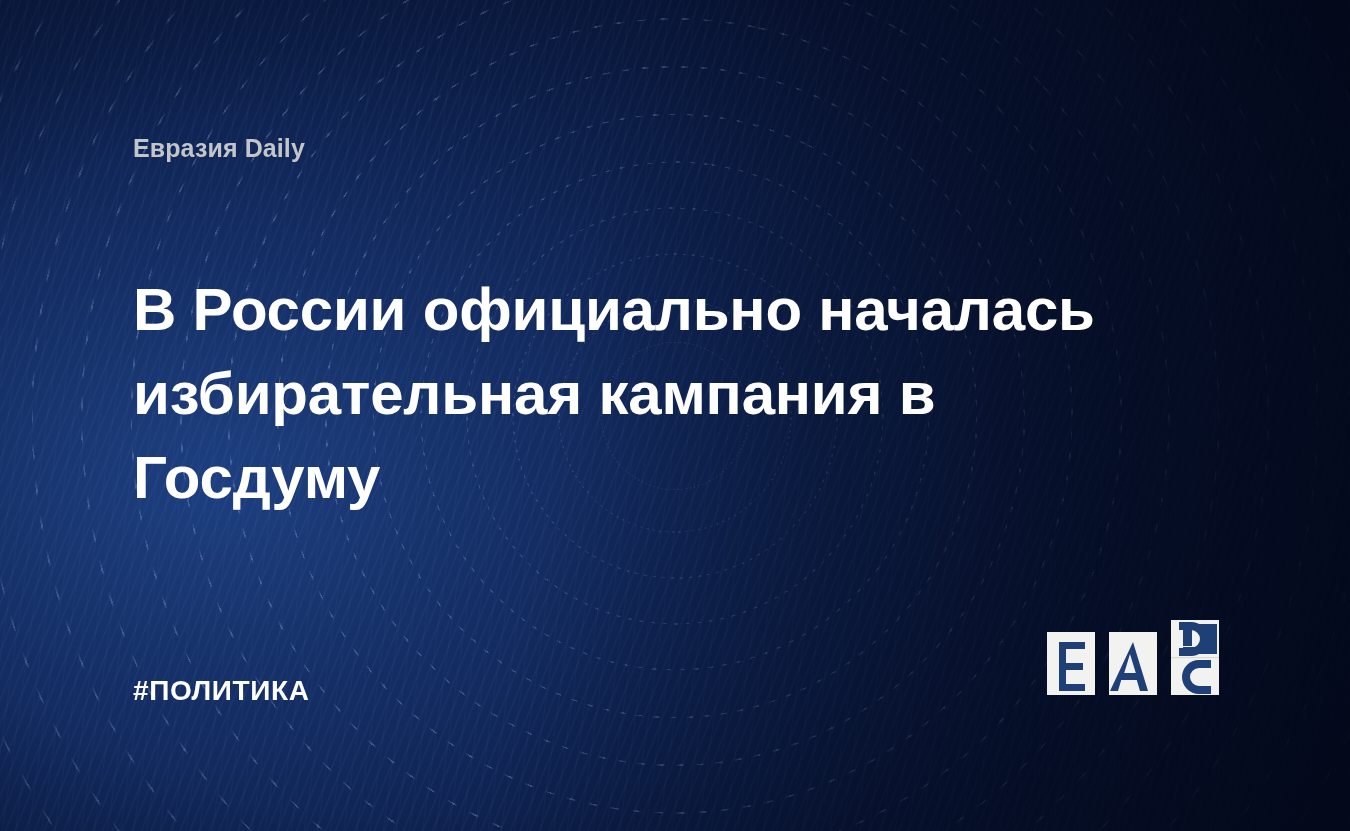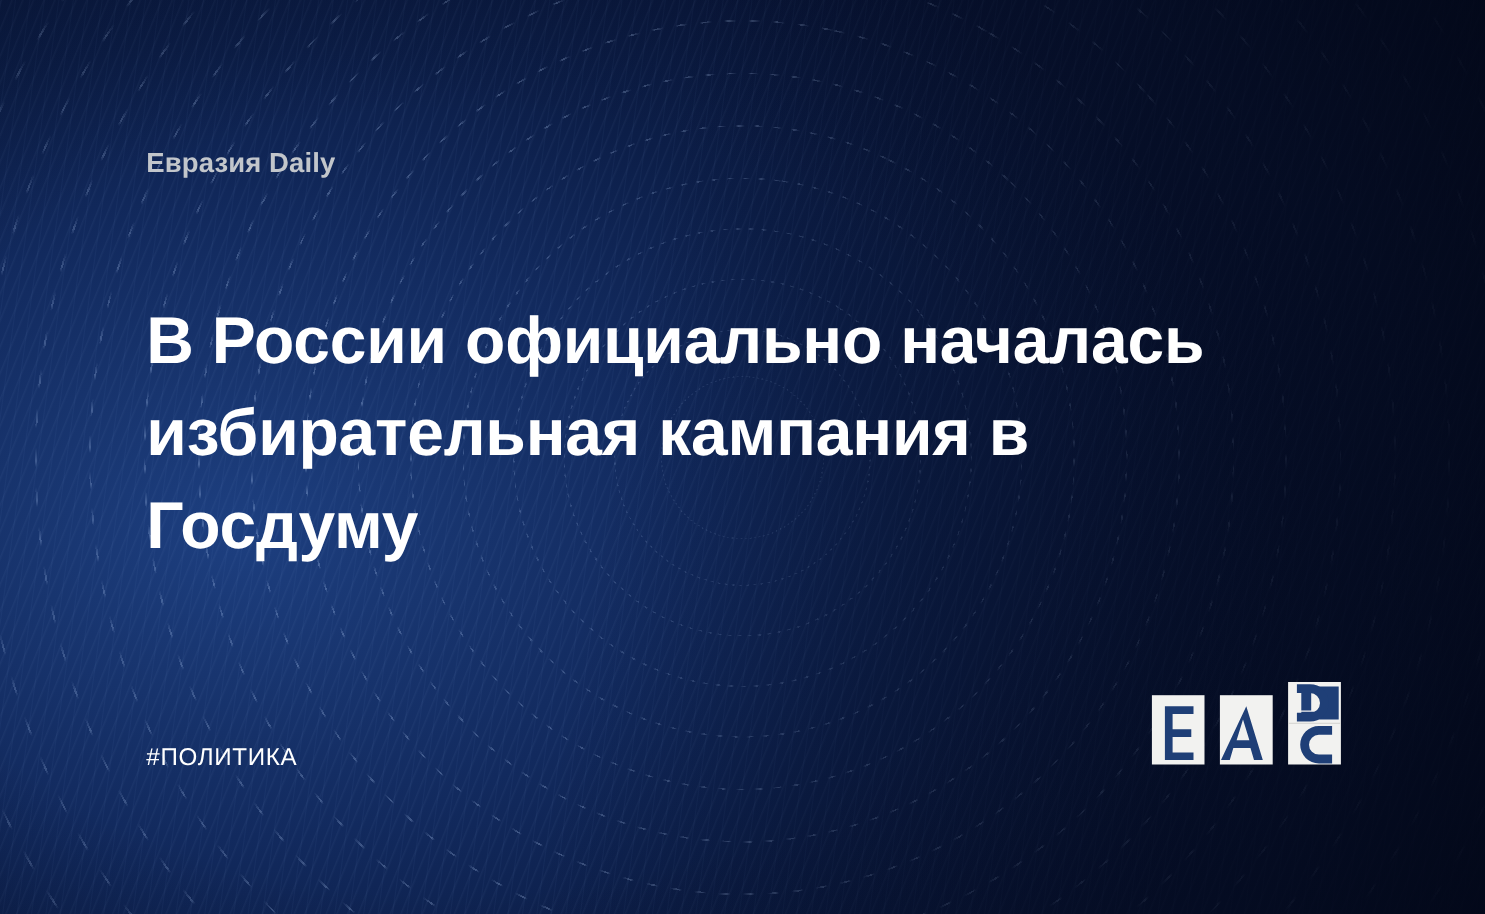--- a/index.html
+++ b/index.html
@@ -125,22 +125,22 @@
     font-weight: bold;
     line-height: 1.40;
     letter-spacing: -0.2px;
     color: #ffffff;
   }
 
   .tag {
     position: absolute;
     left: 133px;
     top: 675px;
-    font-size: 22px;
-    font-weight: normal;
+    font-size: 28px;
+    font-weight: bold;
     letter-spacing: 0.6px;
     color: #ffffff;
     white-space: nowrap;
   }
 
   
   .logo {
     position: absolute;
     left: 1047px;
     top: 618px;

